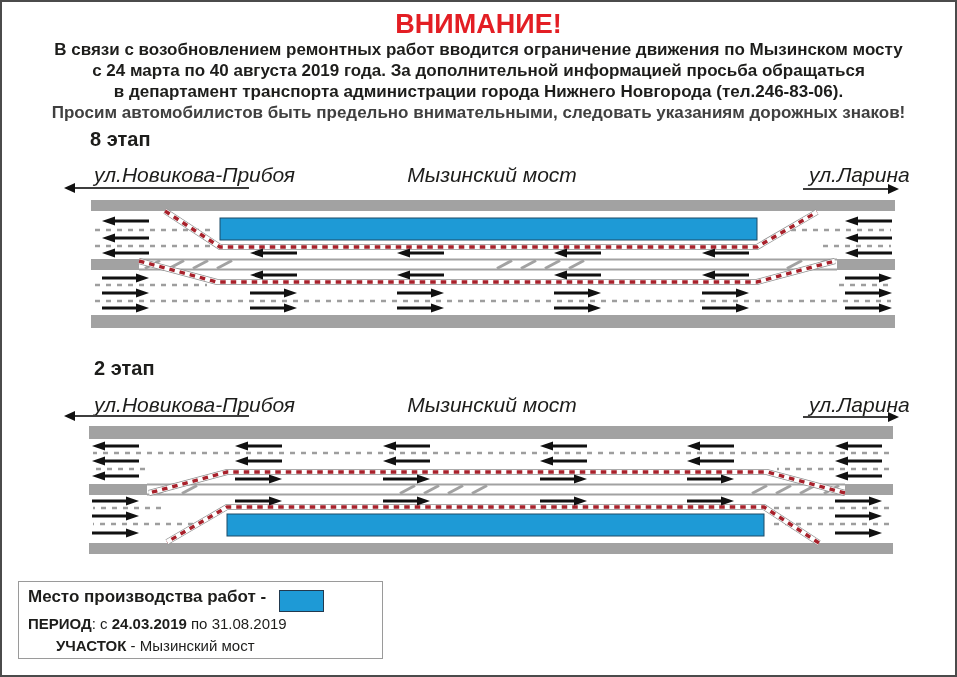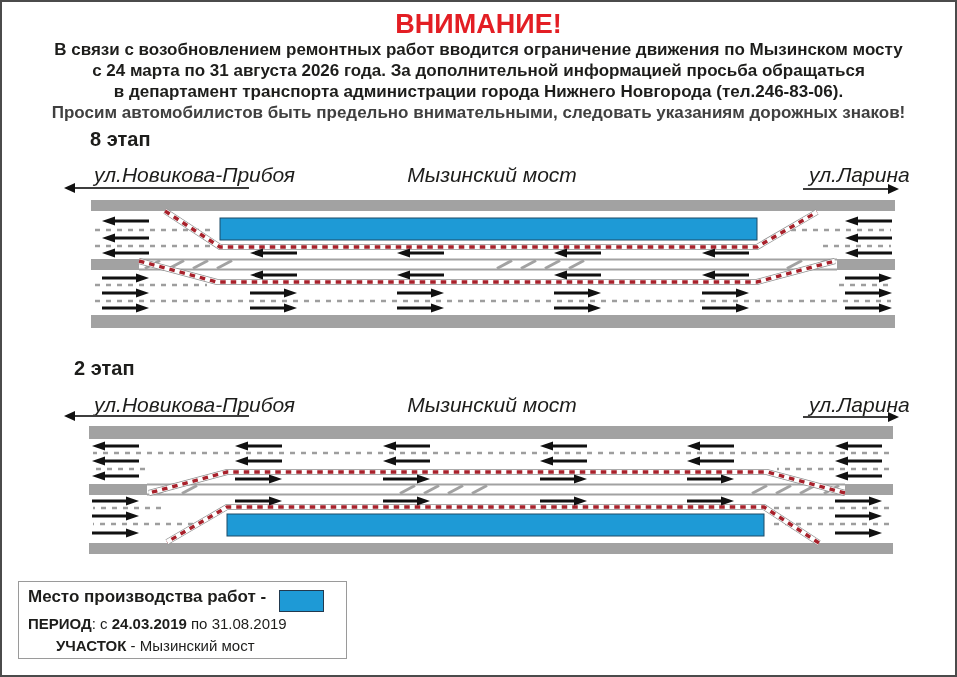--- a/index.html
+++ b/index.html
@@ -11,37 +11,37 @@
   .title{font-size:27px;line-height:28px;}
   .red{color:#e31e24;}
   .stage-label{position:absolute;font-size:20px;font-weight:bold;}
   .street{position:absolute;font-size:21px;font-style:italic;white-space:nowrap;}
   .street.center{text-align:center;left:280px;width:420px;}
   .dir-line{position:absolute;height:2px;background:#3d3d3d;}
   .dir-head{position:absolute;width:0;height:0;border-style:solid;}
   .dir-head.left{border-width:5px 11px 5px 0;border-color:transparent #111 transparent transparent;}
   .dir-head.right{border-width:5px 0 5px 11px;border-color:transparent transparent transparent #111;}
   .road-svg{position:absolute;left:85px;width:810px;height:130px;}
-  .legend{position:absolute;left:16px;top:579px;width:329px;height:78px;
+  .legend{position:absolute;left:16px;top:579px;width:365px;height:78px;
         border:1px solid #9a9a9a;box-sizing:border-box;}
   .legend-row1{position:absolute;left:9px;top:5px;font-size:17px;font-weight:bold;white-space:nowrap;}
   .legend-swatch{position:absolute;left:260px;top:8px;width:45px;height:22px;
         background:#1e9ad6;border:1px solid #22394e;box-sizing:border-box;}
   .legend-row2{position:absolute;left:9px;top:33px;font-size:15px;white-space:nowrap;}
   .legend-row3{position:absolute;left:9px;top:55px;font-size:15px;white-space:nowrap;margin-left:28px;}
   .b{font-weight:bold;}
 </style>
 </head>
 <body>
 
 <div class="page">
 
   <div class="center-line title red" style="top: 8px; color: rgb(227, 30, 36);">ВНИМАНИЕ!</div>
   <div class="center-line" style="top:37px">В связи с возобновлением ремонтных работ вводится ограничение движения по Мызинском мосту</div>
-  <div class="center-line" style="top:58px">с 24 марта по 31 августа 2026 года. За дополнительной информацией просьба обращаться</div>
+  <div class="center-line" style="top:58px">с 24 марта по 40 августа 2019 года. За дополнительной информацией просьба обращаться</div>
   <div class="center-line" style="top:79px">в департамент транспорта администрации города Нижнего Новгорода (тел.246-83-06).</div>
   <div class="center-line red" style="top: 100px; color: #404040;">Просим автомобилистов быть предельно внимательными, следовать указаниям дорожных знаков!</div>
 
   <div class="stage-label" style="left:88px;top:126px">8 этап</div>
   <div class="street" style="left:92px;top:161px">ул.Новикова-Прибоя</div>
   <div class="street center" style="top:161px">Мызинский мост</div>
   <div class="street" style="left:807px;top:161px">ул.Ларина</div>
   <div class="dir-line" style="left:71px;top:185px;width:176px"></div>
   <div class="dir-head left" style="left:62px;top:181px"></div>
   <div class="dir-line" style="left:801px;top:186px;width:87px"></div>
@@ -130,21 +130,21 @@
         <polygon points="357,110 344,105.5 344,114.5" fill="#111111"></polygon>
         <line x1="467" y1="110" x2="504" y2="110" stroke="#111111" stroke-width="2.8"></line>
         <polygon points="514,110 501,105.5 501,114.5" fill="#111111"></polygon>
         <line x1="615" y1="110" x2="652" y2="110" stroke="#111111" stroke-width="2.8"></line>
         <polygon points="662,110 649,105.5 649,114.5" fill="#111111"></polygon>
         <line x1="758" y1="110" x2="795" y2="110" stroke="#111111" stroke-width="2.8"></line>
         <polygon points="805,110 792,105.5 792,114.5" fill="#111111"></polygon>
       </g>
     </svg>
 
-  <div class="stage-label" style="left:72px;top:355px">2 этап</div>
+  <div class="stage-label" style="left:92px;top:355px">2 этап</div>
   <div class="street" style="left:92px;top:391px">ул.Новикова-Прибоя</div>
   <div class="street center" style="top:391px">Мызинский мост</div>
   <div class="street" style="left:807px;top:391px">ул.Ларина</div>
   <div class="dir-line" style="left:71px;top:413px;width:176px"></div>
   <div class="dir-head left" style="left:62px;top:409px"></div>
   <div class="dir-line" style="left:801px;top:414px;width:87px"></div>
   <div class="dir-head right" style="left:886px;top:410px"></div>
   <svg class="road-svg" style="top:424px" viewBox="0 0 810 130">
       <g transform="rotate(180 405 65)">
         <rect x="4" y="2" width="804" height="11" fill="#a2a2a2"></rect>

